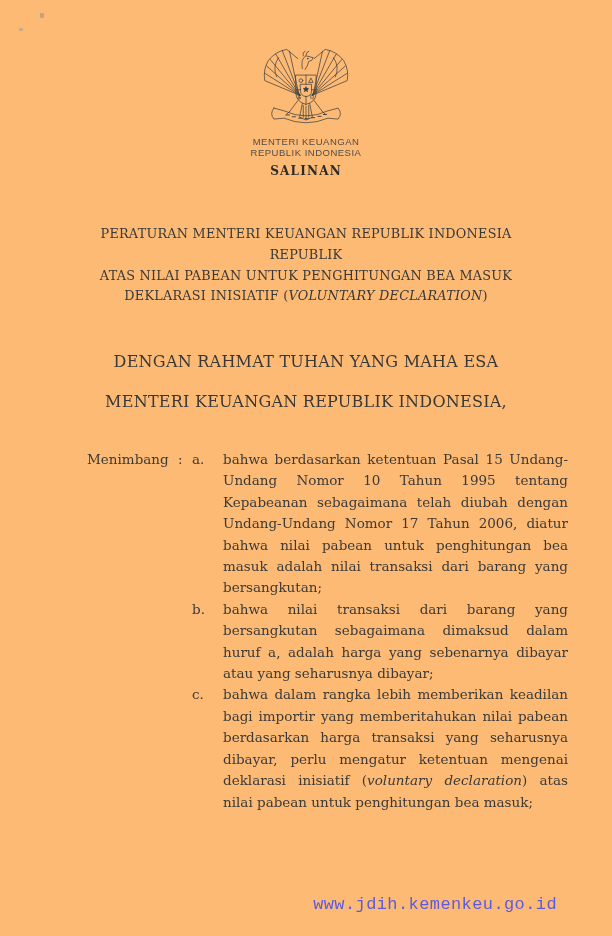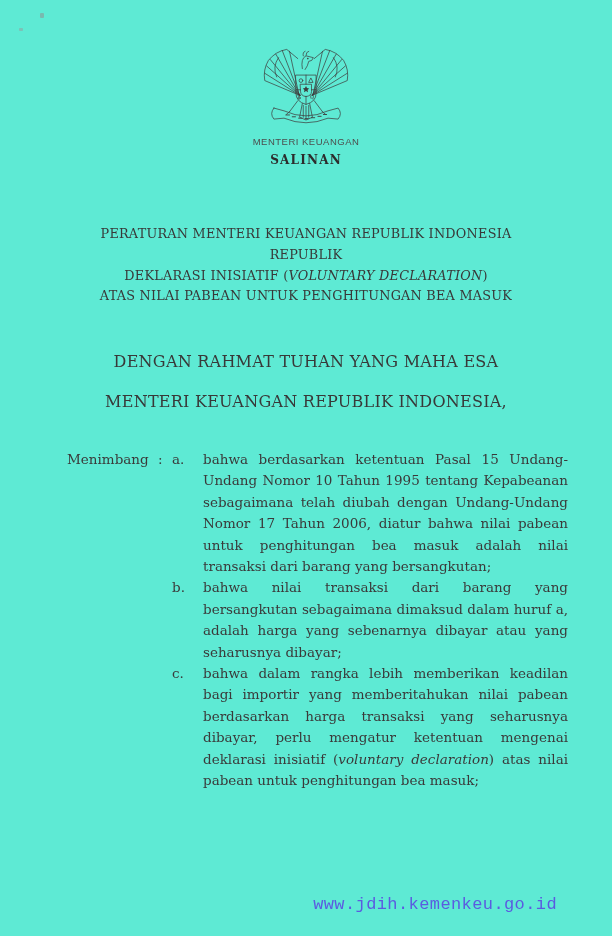--- a/index.html
+++ b/index.html
@@ -1,17 +1,17 @@
 <!DOCTYPE html>
 <html><head>
 <meta charset="utf-8">
 <style>
   html,body { margin:0; padding:0; background:#ffffff; }
   .page {
-    position:relative; width:612px; height:936px; background:#5eead4;
+    position:relative; width:612px; height:936px; background:#fdba74;
     font-family:"DejaVu Serif", serif; color:#3a3a3a; overflow:hidden;
     -webkit-font-smoothing:antialiased;
   }
   .speck { position:absolute; border-radius:1px; }
   .speck1 { left:40px; top:13px; width:4px; height:5px; background:#8f8f8f; opacity:.55; }
   .speck2 { left:19px; top:28px; width:4px; height:3px; background:#9a9a9a; opacity:.5; }
 
   .header { position:absolute; top:46px; left:0; right:0; text-align:center; }
   .emblem { display:inline-block; width:88px; height:82px; }
   .emblem svg { width:88px; height:82px; display:block; }
@@ -32,21 +32,21 @@
 
   .center-line { position:absolute; left:0; right:0; text-align:center; font-size:16px; letter-spacing:.25px; color:#383838; }
   .invocation { top:352px; }
   .authority { top:392px; }
 
   .considering {
     position:absolute; top:449px; left:67px; width:501px;
     font-size:13.5px; line-height:21.4px; color:#3a3a3a;
   }
   .row { display:flex; align-items:flex-start; }
-  .cons-label { width:91px; flex:none; }
+  .cons-label { width:91px; flex:none;margin-left:20px; }
   .cons-colon { width:14px; flex:none; }
   .cons-items { flex:1; min-width:0; }
   .cons-item { display:flex; align-items:flex-start; }
   .cons-marker { width:31px; flex:none; }
   .cons-text { flex:1; min-width:0; text-align:justify; text-justify:inter-word; }
 
   .footer-link {
     position:absolute; top:895px; right:55px;
     font-size:17px; letter-spacing:.4px; color:#5b5be0;font-family:Liberation Mono, monospace;
   }
@@ -101,29 +101,30 @@
 
           <path d="M44,61 L41,76 L48,79 L55,76 L52,61 M45,63 V76 M48,64 V78 M51,63 V76"></path>
 
           <path d="M13,66 L24,69 Q48,80 72,69 L83,66 Q88,72 83,78 L72,77 Q48,87 24,77 L13,78 Q8,72 13,66 Z"></path>
           <path d="M26,73.5 h4 M33,75.5 h3.5 M40,77 h3.5 M47,77.5 h3.5 M54,76.5 h3.5 M61,75 h3.5 M67,73 h3.5" stroke-width="1"></path>
         </g>
       </svg>
     </span>
     <div class="ministry">
       <div>MENTERI KEUANGAN</div>
+      <div>REPUBLIK INDONESIA</div>
     </div>
     <div class="salinan">SALINAN</div>
   </div>
 
   <div class="title-block">
     <div>PERATURAN MENTERI KEUANGAN REPUBLIK INDONESIA</div>
     <div>REPUBLIK</div>
+    <div>ATAS NILAI PABEAN UNTUK PENGHITUNGAN BEA MASUK</div>
     <div><span>DEKLARASI INISIATIF (</span><span class="it">VOLUNTARY DECLARATION</span><span>)</span></div>
-    <div>ATAS NILAI PABEAN UNTUK PENGHITUNGAN BEA MASUK</div>
   </div>
 
   <div class="center-line invocation">DENGAN RAHMAT TUHAN YANG MAHA ESA</div>
   <div class="center-line authority">MENTERI KEUANGAN REPUBLIK INDONESIA,</div>
 
   <div class="considering">
     <div class="row">
       <div class="cons-label">Menimbang</div>
       <div class="cons-colon">:</div>
       <div class="cons-items">

